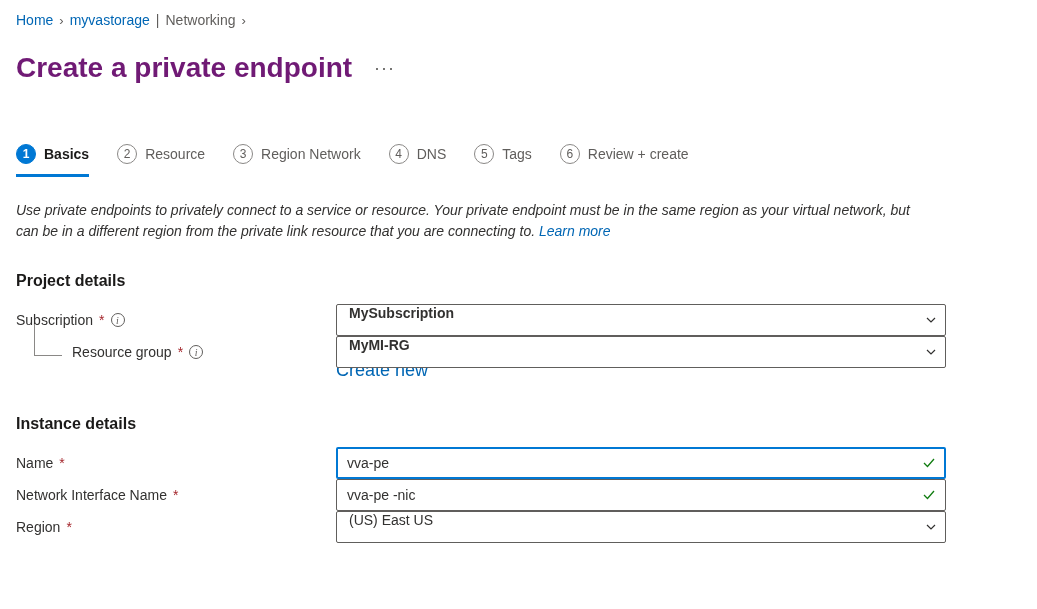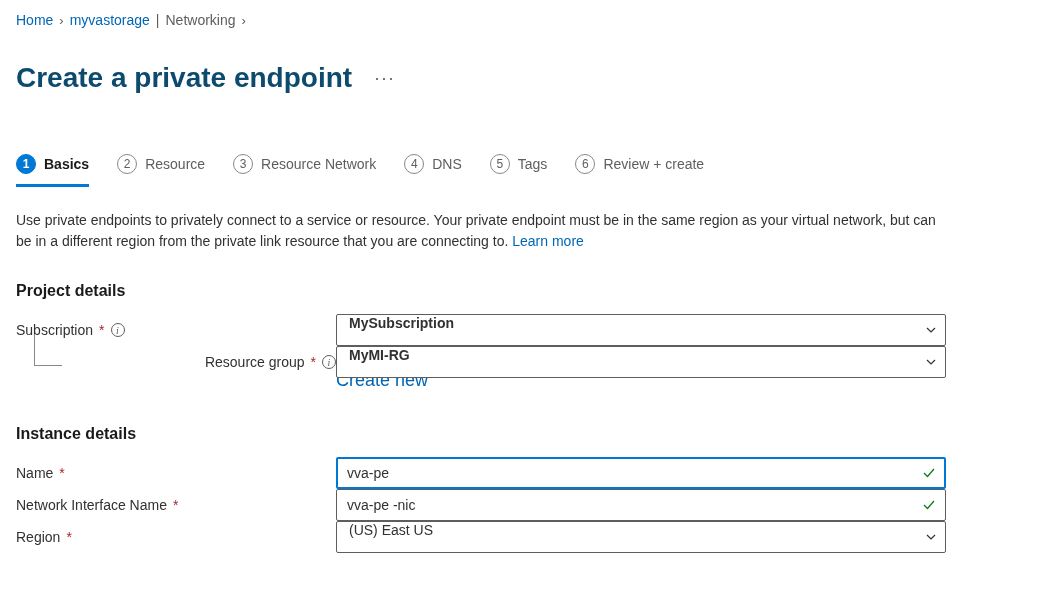--- a/index.html
+++ b/index.html
@@ -8,43 +8,43 @@
       font-size: 14px;
       color: #323130;
       background: #fff;
       padding: 12px 16px;
     }
     .breadcrumb {
       display: flex;
       align-items: center;
       gap: 6px;
       font-size: 14px;
-      margin-bottom: 34px;
+      margin-bottom: 24px;
     }
     .breadcrumb a { color: #0066b4; text-decoration: none; cursor: pointer; }
     .breadcrumb .crumb-sep { color: #605e5c; font-size: 13px; }
     .breadcrumb .crumb-text { color: #605e5c; }
     .page-title-row { display: flex; align-items: center; gap: 18px; margin-bottom: 60px; }
-    .page-title { font-size: 28px; font-weight: 600; color: #0c4a6e; }
+    .page-title { font-size: 28px; font-weight: 600; color: #701a75; }
     .title-more { color: #605e5c; font-size: 18px; letter-spacing: 1px; cursor: pointer; padding: 4px; }
     .tabs { display: flex; gap: 28px; align-items: center; border-bottom: 1px solid transparent; margin-bottom: 22px; }
     .tab { display: flex; align-items: center; gap: 8px; padding-bottom: 10px; border-bottom: 3px solid transparent; cursor: pointer; color: #605e5c; }
     .tab.active { color: #1b1a19; border-bottom-color: #0078d4; font-weight: 600; }
     .tab-badge {
       width: 20px; height: 20px; border-radius: 50%;
       border: 1px solid #8a8886; display: flex; align-items: center; justify-content: center;
       font-size: 12px; color: #605e5c; background: #fff;
     }
     .tab.active .tab-badge { background: #0078d4; border-color: #0078d4; color: #fff; font-weight: 600; }
-    .intro { color: #323130; line-height: 1.5; max-width: 920px; margin-bottom: 30px; }
+    .intro { color: #323130; line-height: 1.5; max-width: 920px; margin-bottom: 30px; font-style: italic; }
     .intro a { color: #0066b4; text-decoration: none; }
     .section-heading { font-weight: 600; font-size: 16px; margin-bottom: 14px; color: #1b1a19; }
     .form-row { display: flex; align-items: center; margin-bottom: 0; }
     .form-label-col { width: 320px; display: flex; align-items: center; gap: 6px; color: #323130; }
-    .form-label-col.indented { padding-left: 56px; position: relative; justify-content: flex-end; }
+    .form-label-col.indented { padding-left: 56px; position: relative; }
     .tree-connector {
       position: absolute; left: 18px; top: -20px; width: 28px; height: 32px;
       border-left: 1px solid #8a8886; border-bottom: 1px solid #8a8886;
     }
     .required-star { color: #a4262c; }
     .info-icon {
       width: 14px; height: 14px; border: 1px solid #605e5c; border-radius: 50%;
       display: inline-flex; align-items: center; justify-content: center;
       font-size: 10px; color: #605e5c; font-family: Georgia, serif; font-style: italic;
       cursor: default;
@@ -93,21 +93,21 @@
   <div class="tab active">
     <span class="tab-badge">1</span>
     <span>Basics</span>
   </div>
   <div class="tab">
     <span class="tab-badge">2</span>
     <span>Resource</span>
   </div>
   <div class="tab">
     <span class="tab-badge">3</span>
-    <span>Resource Network</span>
+    <span>Region Network</span>
   </div>
   <div class="tab">
     <span class="tab-badge">4</span>
     <span>DNS</span>
   </div>
   <div class="tab">
     <span class="tab-badge">5</span>
     <span>Tags</span>
   </div>
   <div class="tab">

